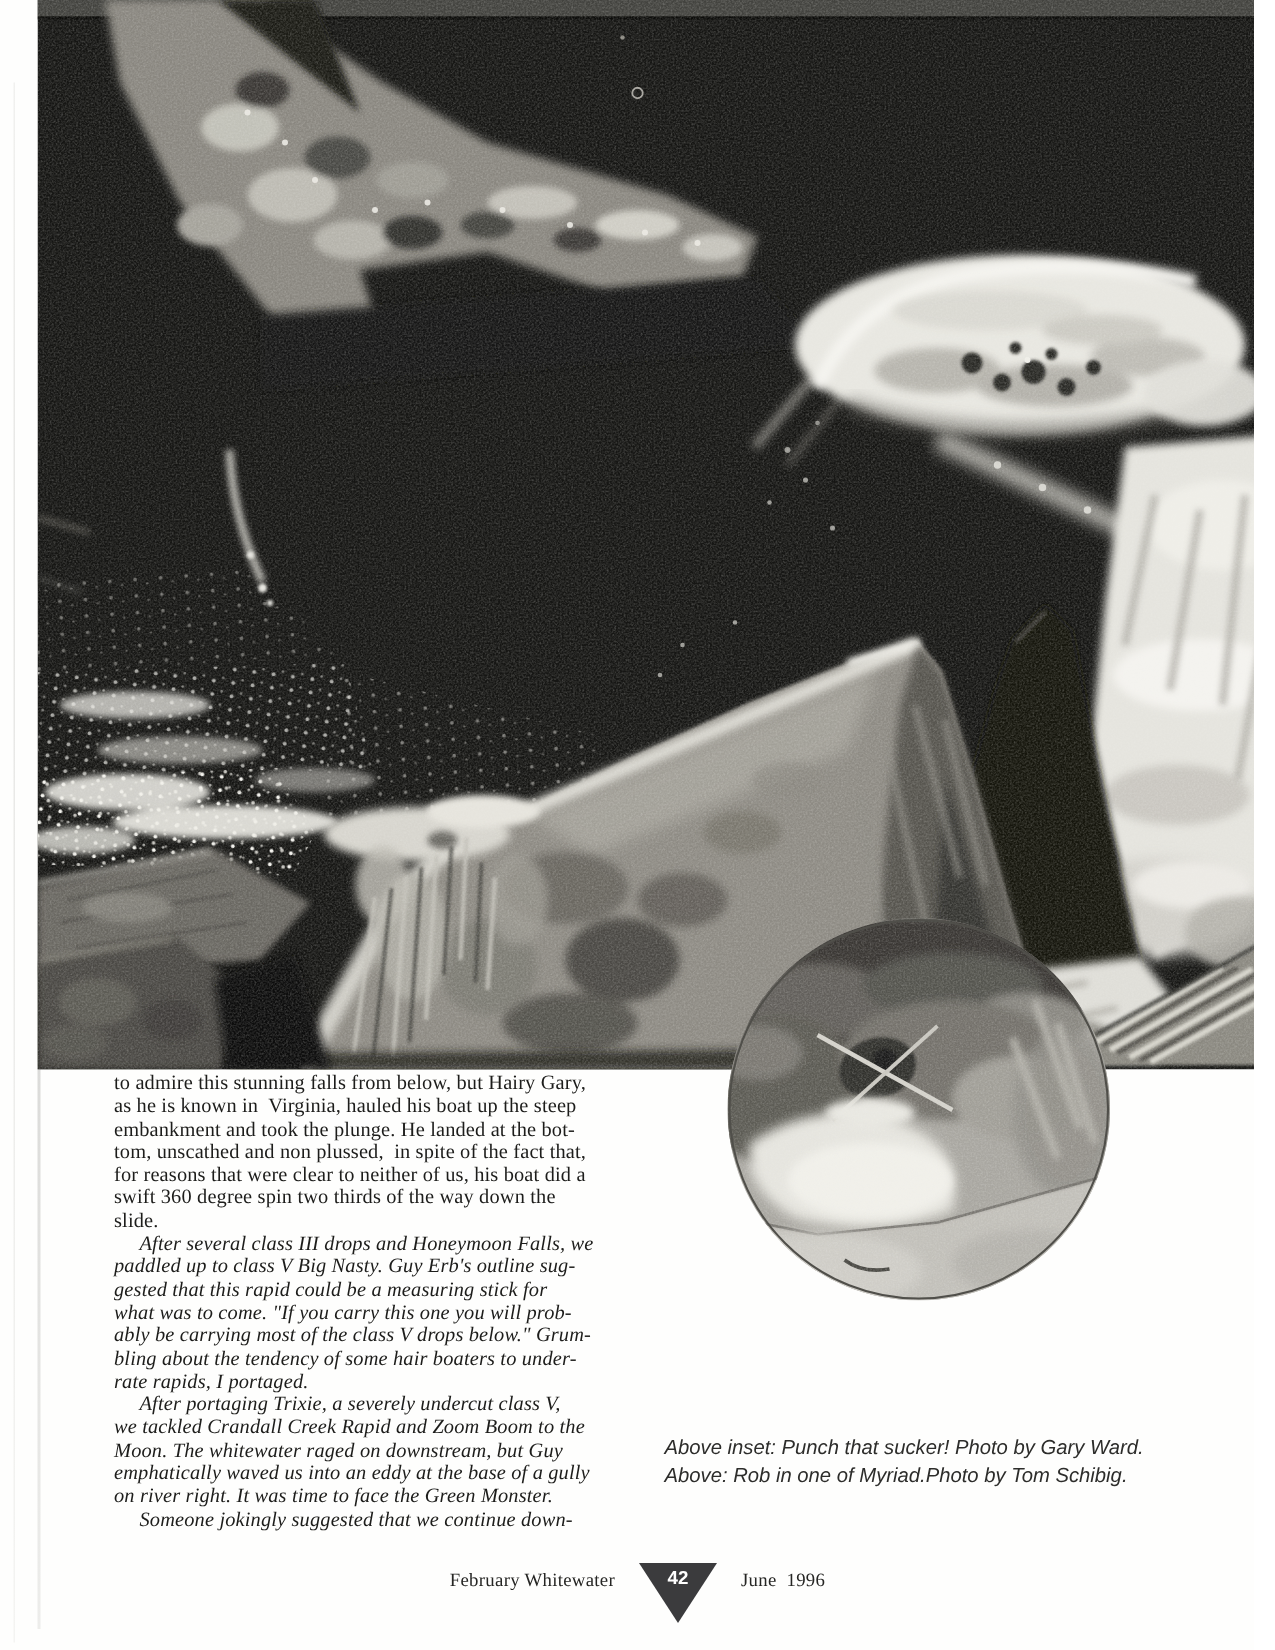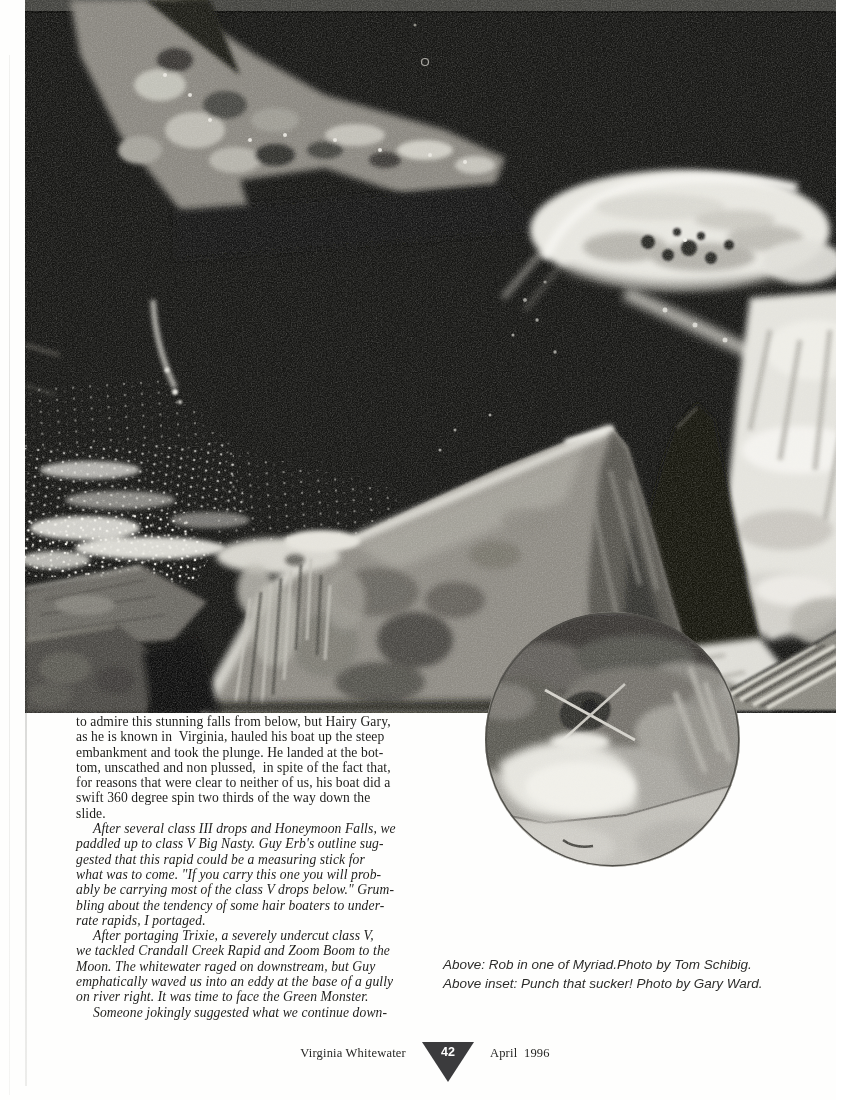--- a/index.html
+++ b/index.html
@@ -341,32 +341,32 @@
 gested that this rapid could be a measuring stick for
 what was to come. "If you carry this one you will prob-
 ably be carrying most of the class V drops below." Grum-
 bling about the tendency of some hair boaters to under-
 rate rapids, I portaged.</p>
     <p class="indent">After portaging Trixie, a severely undercut class V,
 we tackled Crandall Creek Rapid and Zoom Boom to the
 Moon. The whitewater raged on downstream, but Guy
 emphatically waved us into an eddy at the base of a gully
 on river right. It was time to face the Green Monster.</p>
-    <p class="indent">Someone jokingly suggested what we continue down-</p>
+    <p class="indent">Someone jokingly suggested that we continue down-</p>
   </div>
 
   <div class="captions">
+    <div>Above inset: Punch that sucker! Photo by Gary Ward.</div>
     <div>Above: Rob in one of Myriad.Photo by Tom Schibig.</div>
-    <div>Above inset: Punch that sucker! Photo by Gary Ward.</div>
   </div>
 
   <div class="footer">
-    <span class="txt">Virginia Whitewater</span>
+    <span class="txt">February Whitewater</span>
     <span class="badge">
       <svg width="54" height="42" viewBox="0 0 54 42" xmlns="http://www.w3.org/2000/svg">
         <polygon points="1,1 53,1 27,41" fill="#3b3b3d"></polygon>
         <text x="27" y="15" text-anchor="middle" font-family="Liberation Sans, sans-serif" font-size="12.5" font-weight="bold" fill="#ffffff">42</text>
       </svg>
     </span>
-    <span class="txt">April  1996</span>
+    <span class="txt">June  1996</span>
   </div>
 
 </div>
 
 </body></html>

